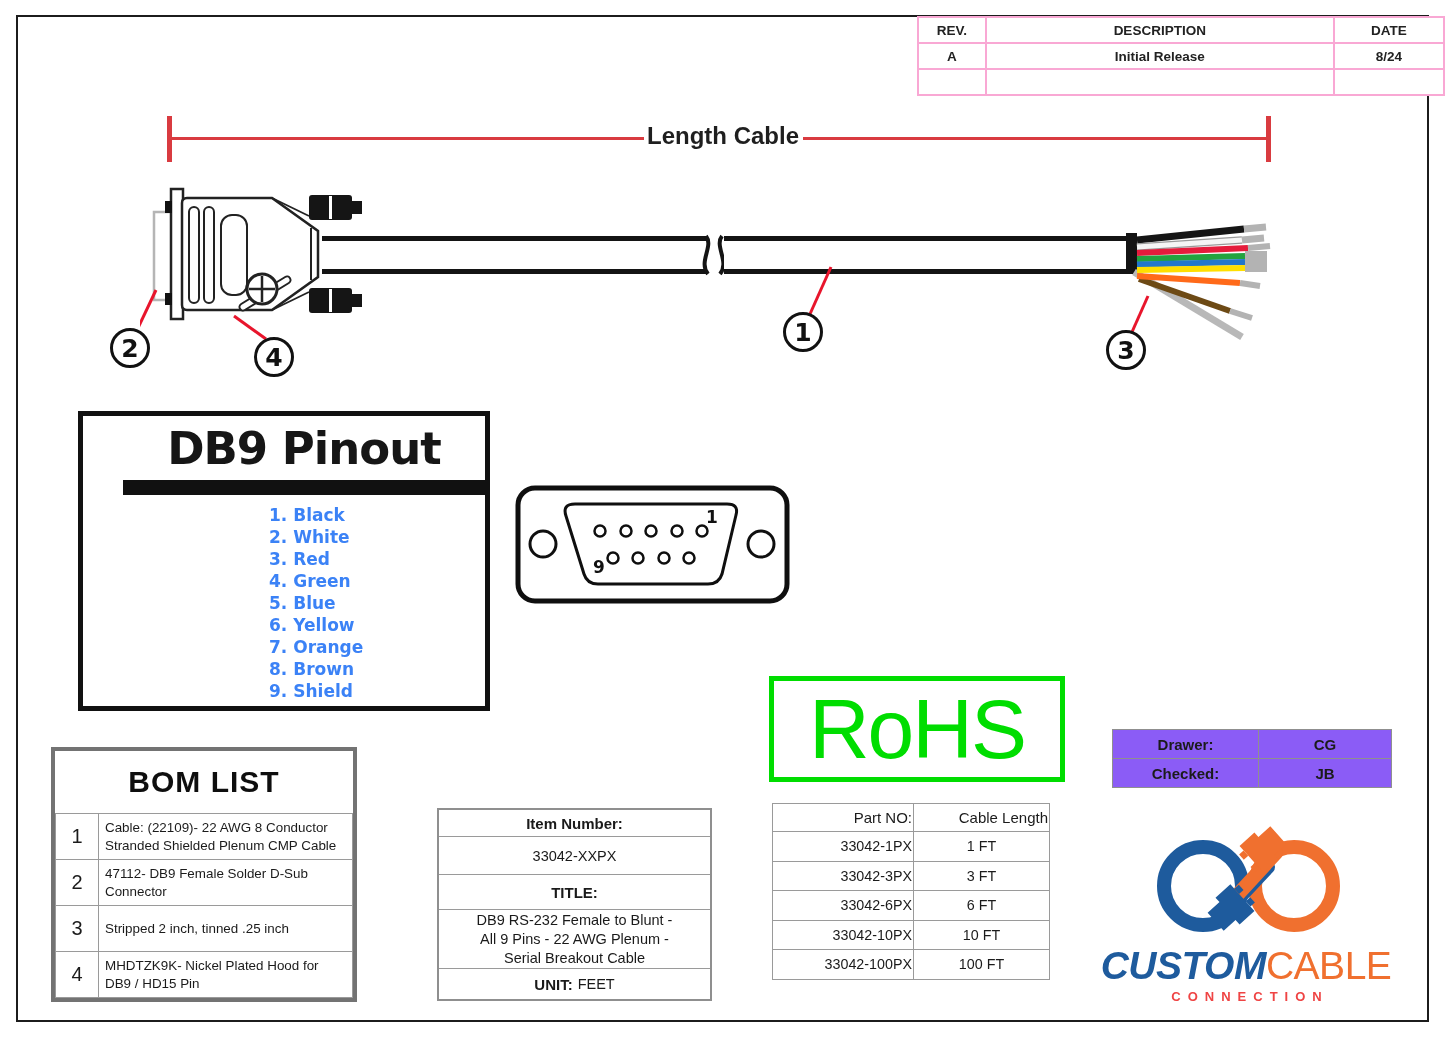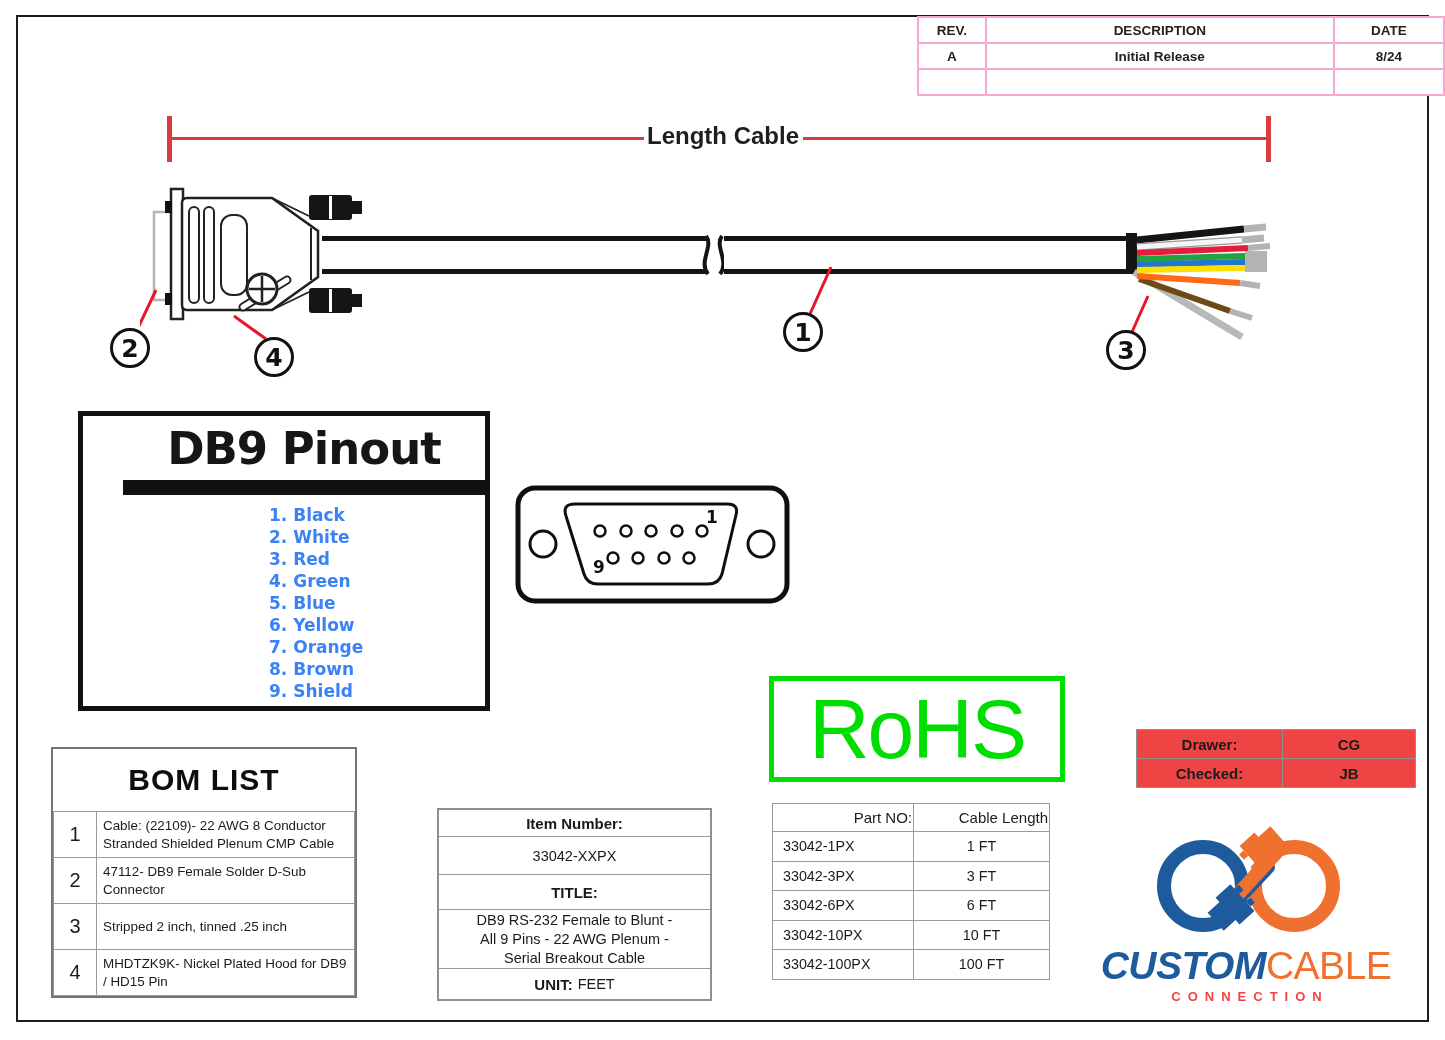--- a/index.html
+++ b/index.html
@@ -36,46 +36,46 @@
   .pinout-item{font-family:"DejaVu Sans",sans-serif;font-weight:bold;font-size:17px;line-height:22px;color:#3b82f6;}
 
   .pin-num{font-family:"DejaVu Sans",sans-serif;font-weight:bold;font-size:17px;color:#111;}
 
   
   .rohs{left:769px;top:676px;width:286px;height:96px;border:5px solid #00dd00;box-sizing:content-box;
         display:flex;align-items:center;justify-content:center;}
   .rohs span{font-size:84px;line-height:84px;color:#00dd00;letter-spacing:-2px;font-weight:400;}
 
   
-  table.approval{left:1112px;top:729px;border-collapse:collapse;table-layout:fixed;background:#ef4444;margin-left:24px;}
+  table.approval{left:1112px;top:729px;border-collapse:collapse;table-layout:fixed;background:#8b5cf6;}
   table.approval td{border:1.5px solid #8f8f8f;height:26px;text-align:center;font-size:15px;font-weight:bold;color:#1b1b1b;}
 
   
-  .bom{left:51px;top:747px;width:306px;border:2px solid #737373;background:#fff;box-sizing:border-box;}
+  .bom{left:51px;top:747px;width:306px;border:4px solid #737373;background:#fff;box-sizing:border-box;}
   .bom-title{height:62px;display:flex;align-items:center;justify-content:center;
              font-size:30px;font-weight:bold;letter-spacing:1px;color:#0e0e0e;}
   table.bom-t{border-collapse:collapse;width:100%;table-layout:fixed;}
   table.bom-t td{border:1.5px solid #9a9a9a;padding:3px 6px;font-size:13.4px;line-height:1.28;color:#1b1b1b;}
   table.bom-t td.no{width:30px;text-align:center;font-size:20px;}
   table.bom-t tr{height:46px;}
 
   
   .item-block{left:437px;top:808px;width:275px;border:2px solid #8f8f8f;background:#fff;box-sizing:border-box;}
   .item-row{border-top:1.5px solid #9a9a9a;display:flex;flex-direction:column;align-items:center;justify-content:center;text-align:center;}
   .item-row:first-child{border-top:none;}
   .ib-label{font-size:15px;font-weight:bold;}
   .ib-value{font-size:14.5px;}
   .ib-line{font-size:14.5px;line-height:19px;}
 
   
   table.part{left:772px;top:803px;border-collapse:collapse;table-layout:fixed;background:#fff;}
   table.part td,table.part th{border:1.5px solid #9a9a9a;color:#1b1b1b;}
   table.part th{height:25px;font-size:15px;font-weight:normal;text-align:right;}
   table.part td{height:26.5px;font-size:14.3px;}
-  td.part-no{padding-left:10px;text-align:left;}
+  td.part-no{padding-left:10px;text-align:right;}
   td.part-len{text-align:center;}
 
   
   .logo-line1{left:1080px;top:946px;width:332px;text-align:center;white-space:nowrap;
               font-size:39px;line-height:40px;letter-spacing:-0.5px;}
   .logo-word1{color:#1e5b9d;font-weight:800;font-style:italic;}
   .logo-word2{color:#f0702f;font-weight:400;}
   .logo-line2{left:1080px;top:989px;width:340px;text-align:center;font-size:13px;
               letter-spacing:7px;color:#ef4444;font-weight:600;}
 </style>

